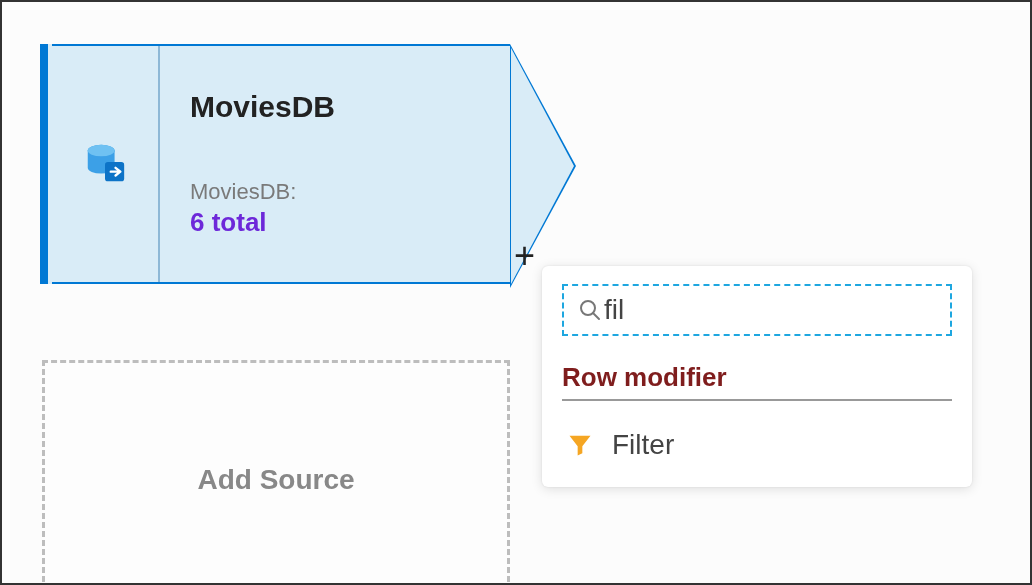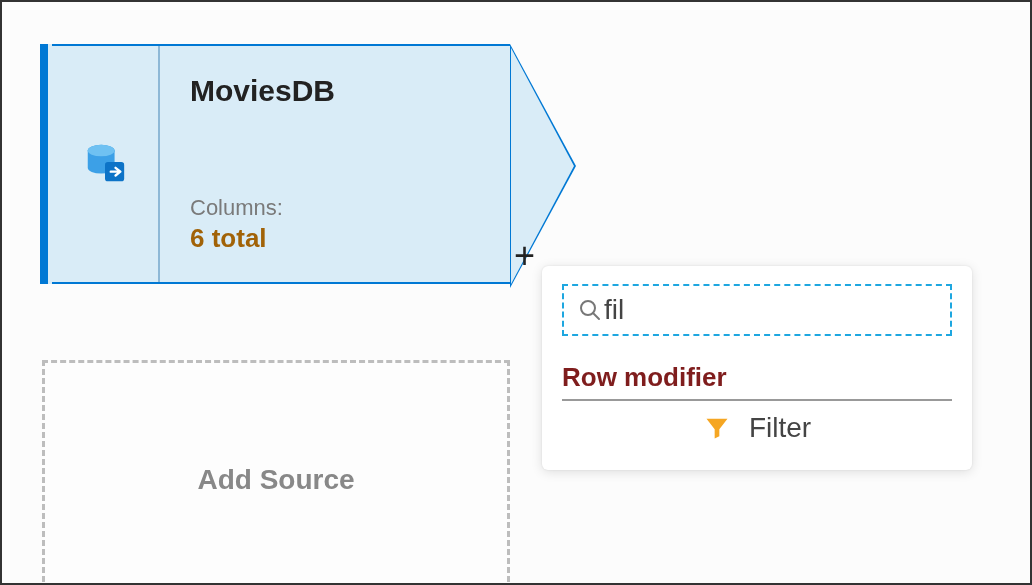--- a/index.html
+++ b/index.html
@@ -40,39 +40,39 @@
     .source-icon-col {
       width: 108px;
       display: flex;
       align-items: center;
       justify-content: center;
       border-right: 2px solid #8eb8d6;
     }
     .db-icon-svg { width: 46px; height: 46px; }
     .source-content {
       flex: 1;
-      padding: 28px 30px;
+      padding: 44px 30px;
       display: flex;
       flex-direction: column;
       justify-content: space-between;
     }
     .source-title {
       font-size: 30px;
       font-weight: 600;
       color: #222;
     }
     .source-meta-label {
       font-size: 22px;
       color: #7a7a7a;
       font-weight: 400;
     }
     .source-meta-value {
       font-size: 26px;
       font-weight: 600;
-      color: #a16207;
+      color: #6d28d9;
       margin-top: 2px;
     }
     .source-arrow {
       position: absolute;
       right: -66px;
       top: -2px;
       width: 0; height: 0;
       border-top: 122px solid transparent;
       border-bottom: 122px solid transparent;
       border-left: 66px solid #0078d4;
@@ -154,23 +154,22 @@
     }
     .section-divider {
       border: none;
       border-top: 2px solid #999;
       margin-top: 6px;
     }
     .list-item {
       display: flex;
       align-items: center;
       gap: 18px;
-      padding: 11px 4px 4px 4px;
-      cursor: pointer;
-      justify-content: center;
+      padding: 28px 4px 4px 4px;
+      cursor: pointer;
     }
     .funnel-icon-svg { width: 28px; height: 28px; flex-shrink: 0; }
     .list-item-label {
       font-size: 28px;
       color: #444;
     }
   </style>
 </head>
 <body>
 
@@ -182,21 +181,21 @@
         <ellipse cx="20" cy="10" rx="14" ry="6" fill="#3ca0e7"></ellipse>
         <path d="M6 10 v18 a14 6 0 0 0 28 0 v-18" fill="#3ca0e7"></path>
         <ellipse cx="20" cy="10" rx="14" ry="6" fill="#6fc1f2"></ellipse>
         <rect x="24" y="22" width="20" height="20" rx="3" fill="#0d73c7"></rect>
         <path d="M30 32 h9 M35 28 l5 4 l-5 4" stroke="#fff" stroke-width="2.5" fill="none" stroke-linecap="round" stroke-linejoin="round"></path>
       </svg>
     </div>
     <div class="source-content">
       <div class="source-title">MoviesDB</div>
       <div>
-        <div class="source-meta-label">Columns:</div>
+        <div class="source-meta-label">MoviesDB:</div>
         <div class="source-meta-value">6 total</div>
       </div>
     </div>
     <div class="source-arrow"></div>
   </div>
 </div>
 
 <div class="plus-btn">+</div>
 
 <div class="add-source">

